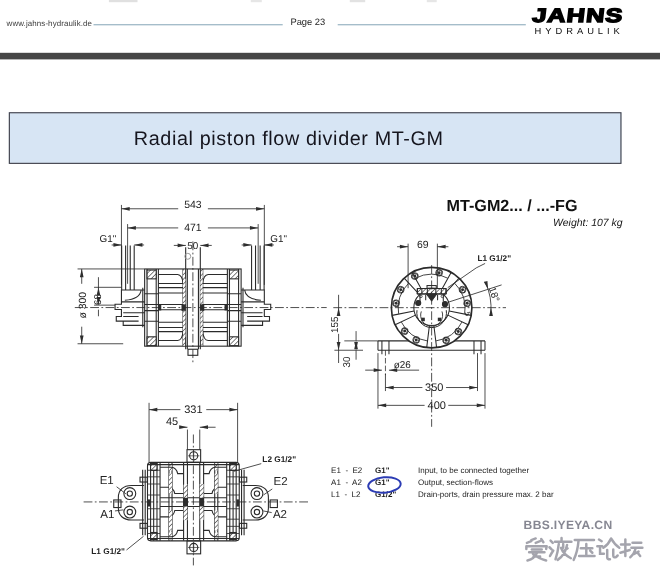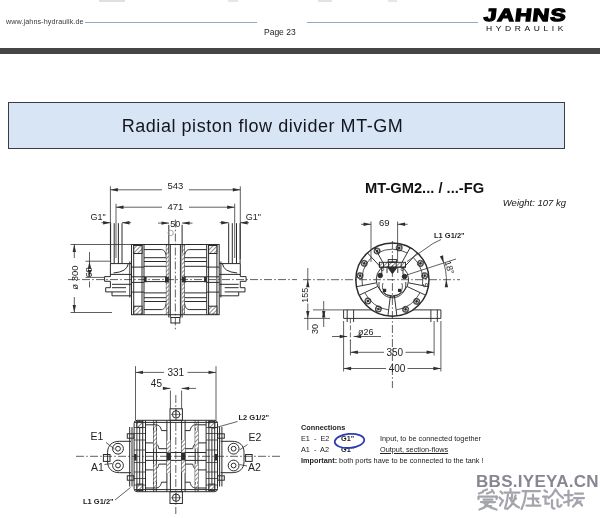--- a/index.html
+++ b/index.html
@@ -2,34 +2,34 @@
 <html><head>
 <meta charset="utf-8">
 <style>
 html,body{margin:0;padding:0;}
 body{width:600px;height:518px;position:relative;background:#ffffff;overflow:hidden;
   font-family:"Liberation Sans",sans-serif;}
 .abs{position:absolute;}
 #hdr-url{left:6px;top:17px;font-size:7.2px;color:#3a3a3a;letter-spacing:0.1px;text-align:center;}
 #hdr-line1{left:85px;top:22px;width:172px;height:1px;background:#8fadbd;}
 #hdr-line2{left:307px;top:22px;width:171px;height:1px;background:#8fadbd;}
-#hdr-page{left:264px;top:27px;font-size:8.5px;color:#222;}
+#hdr-page{left:264px;top:15px;font-size:8.5px;color:#222;}
 #logo-jahns{left:485px;top:5px;font-size:19px;font-weight:bold;color:#000;
   letter-spacing:0.8px;transform:scale(1.21,0.93) skewX(-5deg);transform-origin:left top;
   -webkit-text-stroke:1.4px #000;}
 #logo-hyd{left:486px;top:23px;font-size:8.5px;font-weight:normal;color:#0a0a0a;letter-spacing:3.6px;transform:scaleY(0.95);transform-origin:left top;}
 #darkbar{left:0;top:48px;width:600px;height:5.5px;background:#464646;}
 #titlebox{left:8px;top:102px;width:555px;height:45px;background:#d7e5f4;border:1px solid #3c3c46;}
 #titletext{left:8px;top:116px;width:509px;text-align:center;font-size:18px;letter-spacing:0.55px;color:#15151e;}
-#mtgm{left:365px;top:180px;width:201px;text-align:left;font-size:14.7px;font-weight:bold;color:#111;}
+#mtgm{left:365px;top:180px;width:201px;text-align:center;font-size:14.7px;font-weight:bold;color:#111;}
 #weight{left:365px;top:197px;width:201px;text-align:right;font-size:9.5px;color:#161616;font-style:italic;}
 #conn{left:301px;top:421.5px;font-size:7.3px;color:#222;line-height:11px;white-space:nowrap;}
 #conn b{font-weight:bold;color:#1c1c1c;}
 .crow{position:relative;height:11px;}
-#wm1{left:476px;top:472px;font-size:17px;font-weight:bold;color:rgba(128,129,140,0.95);letter-spacing:0.3px;}
+#wm1{left:476px;top:472px;font-size:11px;font-weight:bold;color:rgba(128,129,140,0.95);letter-spacing:0.3px;}
 svg{position:absolute;left:0;top:0;}
 #dwg{filter:blur(0.22px);}
 </style>
 </head>
 <body>
 
 <div class="abs" style="left:99px;top:0;width:26px;height:2px;background:#e0e0e0;"></div>
 <div class="abs" style="left:228px;top:0;width:10px;height:2px;background:#e6e6e6;"></div>
 <div class="abs" style="left:318px;top:0;width:14px;height:2px;background:#e2e2e2;"></div>
 <div class="abs" style="left:388px;top:0;width:9px;height:2px;background:#e6e6e6;"></div>
@@ -42,24 +42,23 @@
 <div class="abs" id="logo-hyd">HYDRAULIK</div>
 <div class="abs" id="darkbar"></div>
 
 <div class="abs" id="titlebox"></div>
 <div class="abs" id="titletext">Radial piston flow divider MT-GM</div>
 
 <div class="abs" id="mtgm">MT-GM2... / ...-FG</div>
 <div class="abs" id="weight">Weight: 107 kg</div>
 
 <div class="abs" id="conn">
-<div class="crow"><b>Connections</b></div>
 <div class="crow"><span>E1&nbsp; -&nbsp; E2</span><span class="abs" style="left:40px;"><b>G1"</b></span><span class="abs" style="left:79px;">Input, to be connected together</span></div>
-<div class="crow"><span>A1&nbsp; -&nbsp; A2</span><span class="abs" style="left:40px;"><b>G1"</b></span><span class="abs" style="left:79px;text-decoration:underline;">Output, section-flows</span></div>
-<div class="crow"><b>Important:</b> both ports have to be connected to the tank !</div>
+<div class="crow"><span>A1&nbsp; -&nbsp; A2</span><span class="abs" style="left:40px;"><b>G1"</b></span><span class="abs" style="left:79px;">Output, section-flows</span></div>
+<div class="crow"><span>L1&nbsp; -&nbsp; L2</span><span class="abs" style="left:40px;"><b>G1/2"</b></span><span class="abs" style="left:79px;">Drain-ports, drain pressure max. 2 bar</span></div>
 </div>
 
 <div class="abs" id="wm1">BBS.IYEYA.CN</div>
 
 <svg id="dwg" width="600" height="518" viewBox="0 0 600 518">
 <defs>
 <pattern id="hat" width="3" height="3" patternUnits="userSpaceOnUse" patternTransform="rotate(45)">
   <rect width="3" height="3" fill="#fff"></rect>
         <line x1="0" y1="0" x2="0" y2="3" stroke="#2e2e2e" stroke-width="1.1"></line>
 </pattern>

